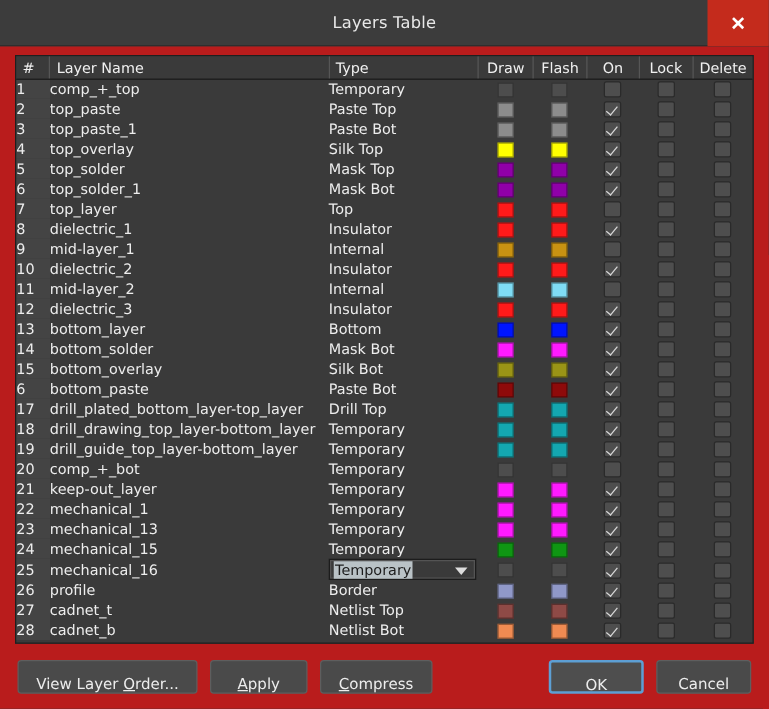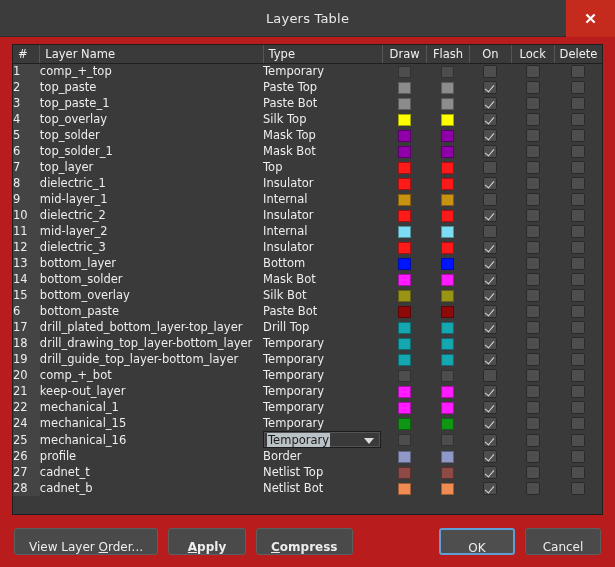--- a/index.html
+++ b/index.html
@@ -137,21 +137,21 @@
     border: 1px solid #5e5e5e;
     border-radius: 3px;
     font-size: 12px;
     font-family: "DejaVu Sans", "Liberation Sans", sans-serif;
     height: 27px;
     padding: 11px 14px;
     cursor: pointer;
     white-space: nowrap;
   }
   .btn.wide { min-width: 118px; }
-  .btn.sized { min-width: 78px; font-weight: bold; }
+  .btn.sized { min-width: 78px; }
   .btn.focus {
     border: 2px solid #5d9fd4;
     background: #4e4e4e;
   }
   #spacer { flex: 1; }
   .mn { text-decoration: underline; }
 </style>
 </head>
 <body>
 
@@ -401,20 +401,30 @@
             <td class="c-num">22</td>
             <td class="c-name">mechanical_1</td>
             <td class="c-type">Temporary</td>
             <td class="c-sw"><span class="swatch" style="background: rgb(255, 26, 255);"></span></td>
             <td class="c-sw"><span class="swatch" style="background: rgb(255, 26, 255);"></span></td>
             <td class="c-cb"><span class="cbox on"></span></td>
             <td class="c-cb"><span class="cbox"></span></td>
             <td class="c-cb"><span class="cbox"></span></td>
           </tr>
           <tr>
+            <td class="c-num">23</td>
+            <td class="c-name">mechanical_13</td>
+            <td class="c-type">Temporary</td>
+            <td class="c-sw"><span class="swatch" style="background: rgb(255, 26, 255);"></span></td>
+            <td class="c-sw"><span class="swatch" style="background: rgb(255, 26, 255);"></span></td>
+            <td class="c-cb"><span class="cbox on"></span></td>
+            <td class="c-cb"><span class="cbox"></span></td>
+            <td class="c-cb"><span class="cbox"></span></td>
+          </tr>
+          <tr>
             <td class="c-num">24</td>
             <td class="c-name">mechanical_15</td>
             <td class="c-type">Temporary</td>
             <td class="c-sw"><span class="swatch" style="background: rgb(15, 150, 19);"></span></td>
             <td class="c-sw"><span class="swatch" style="background: rgb(15, 150, 19);"></span></td>
             <td class="c-cb"><span class="cbox on"></span></td>
             <td class="c-cb"><span class="cbox"></span></td>
             <td class="c-cb"><span class="cbox"></span></td>
           </tr>
           <tr>

